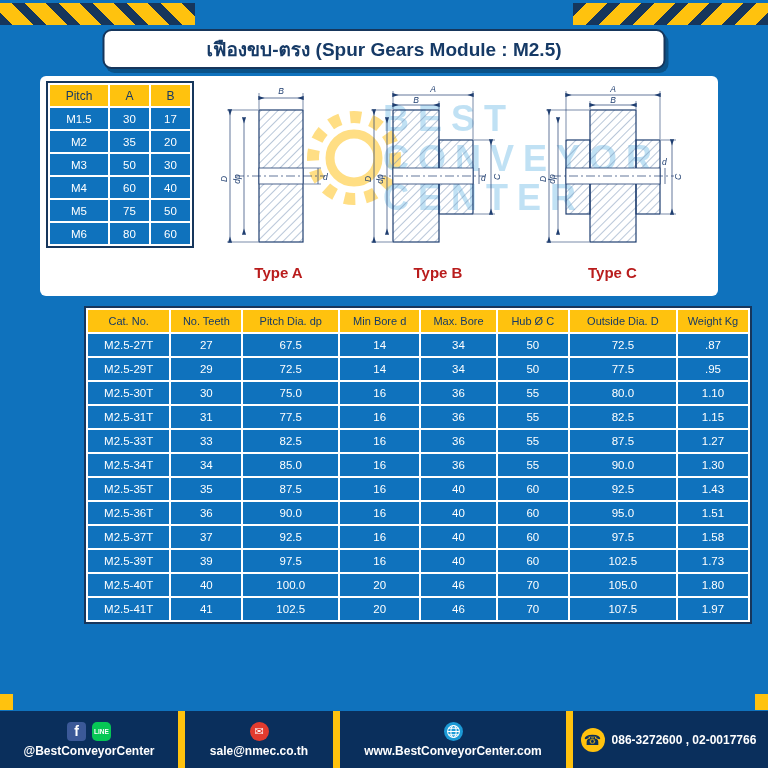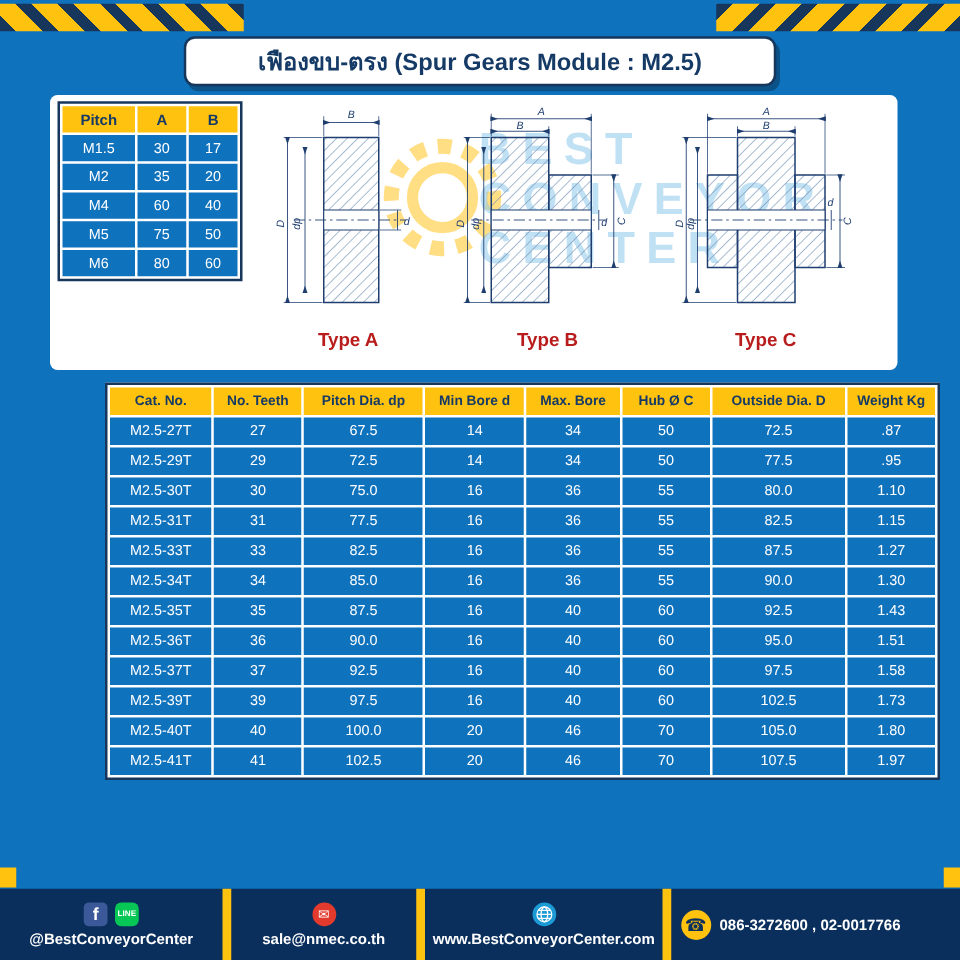--- a/index.html
+++ b/index.html
@@ -8,31 +8,31 @@
 
   .page { position:relative; width:768px; height:768px; background:#0F72BD; overflow:hidden; }
 
   
   .stripe { position:absolute; top:3px; height:22px; width:195px; }
   .stripe-left  { left:0;  background:repeating-linear-gradient(45deg,  #16365C 0 9px, #FFC20E 9px 24px); }
   .stripe-right { right:0; background:repeating-linear-gradient(-45deg, #16365C 0 9px, #FFC20E 9px 24px); }
 
   
   .title-bar { position:absolute; top:29px; left:50%; transform:translateX(-50%);
-    width:474px; height:40px; background:#fff; border:2px solid #16365C; border-radius:9px;
+    width:563px; height:40px; background:#fff; border:2px solid #16365C; border-radius:9px;
     box-shadow:3px 4px 0 rgba(0,0,0,.28); display:flex; align-items:center; justify-content:center; }
   .title-bar span { font-size:19px; font-weight:bold; color:#163a66; white-space:nowrap; }
 
   
   .top-panel { position:absolute; left:40px; top:76px; width:678px; height:220px;
     background:#fff; border-radius:6px; display:flex; padding:5px 6px; }
 
   table.data-tbl { border-collapse:separate; border-spacing:2px; background:#fff;
     border:2px solid #16365C; table-layout:fixed; }
-  table.data-tbl th { background:#FFC20E; color:#163a66; font-weight:bold; text-align:center; }
+  table.data-tbl th { background:#FFC20E; color:#163a66; font-weight:normal; text-align:center; }
   table.data-tbl td { background:#0F72BD; color:#fff; text-align:center; }
 
   .pitch-table { width:140px; align-self:flex-start; }
   .pitch-table th { font-size:12px; height:21px; }
   .pitch-table td { font-size:11.5px; height:21px; }
 
   .drawings { position:relative; flex:1; display:flex; justify-content:space-evenly;
     align-items:flex-start; padding-top:3px; }
   figure { display:flex; flex-direction:column; align-items:center; z-index:1; }
   figcaption { font-size:15px; font-weight:bold; color:#b91c1c; margin-top:2px; }
@@ -52,21 +52,21 @@
   
   .corner { position:absolute; width:13px; height:16px; background:#FFC20E; bottom:58px; }
   .corner-bl { left:0; } .corner-br { right:0; }
 
   .footer { position:absolute; left:0; bottom:0; width:768px; height:57px;
     background:#0A2F5C; display:flex; align-items:stretch; }
   .f-sep { width:7px; background:#FFC20E; }
   .f-sec { display:flex; flex-direction:column; align-items:center; justify-content:center; gap:3px; }
   .f-label { color:#fff; font-size:12px; font-weight:bold; white-space:nowrap; }
   .f-icons { display:flex; gap:6px; }
-  .sec-1 { width:178px; } .sec-2 { width:148px; } .sec-3 { width:190px; }
+  .sec-1 { width:178px; } .sec-2 { width:148px; } .sec-3 { width:226px; }
   .sec-4 { width:191px; flex-direction:row; gap:7px; }
 
   .fb-icon { width:19px; height:19px; background:#3B5998; border-radius:4px; color:#fff;
     font-weight:bold; font-size:14px; display:flex; align-items:center; justify-content:center; }
   .line-icon { width:19px; height:19px; background:#06C755; border-radius:5px; color:#fff;
     font-weight:bold; font-size:6.5px; display:flex; align-items:center; justify-content:center; }
   .mail-icon { width:19px; height:19px; background:#E23B2E; border-radius:50%; color:#fff;
     font-size:11px; display:flex; align-items:center; justify-content:center; }
   .globe-icon { width:19px; height:19px; background:#1C9AD6; border-radius:50%;
     display:flex; align-items:center; justify-content:center; }
@@ -103,20 +103,25 @@
       <tbody>
           <tr>
             <td>M1.5</td>
             <td>30</td>
             <td>17</td>
           </tr>
           <tr>
             <td>M2</td>
             <td>35</td>
             <td>20</td>
+          </tr>
+          <tr>
+            <td>M3</td>
+            <td>50</td>
+            <td>30</td>
           </tr>
           <tr>
             <td>M4</td>
             <td>60</td>
             <td>40</td>
           </tr>
           <tr>
             <td>M5</td>
             <td>75</td>
             <td>50</td>

